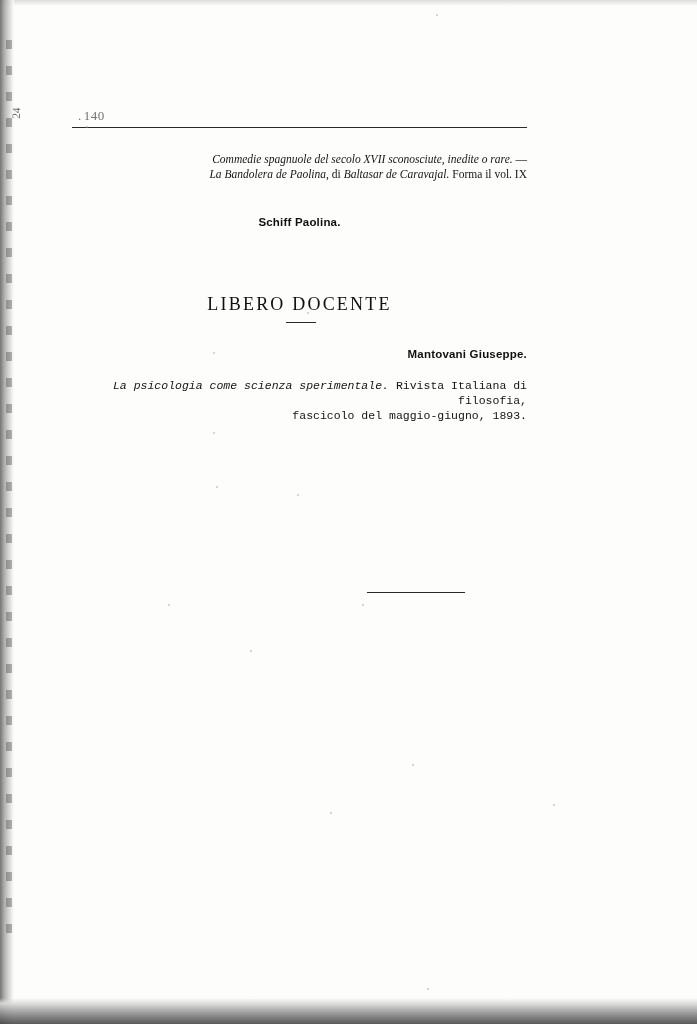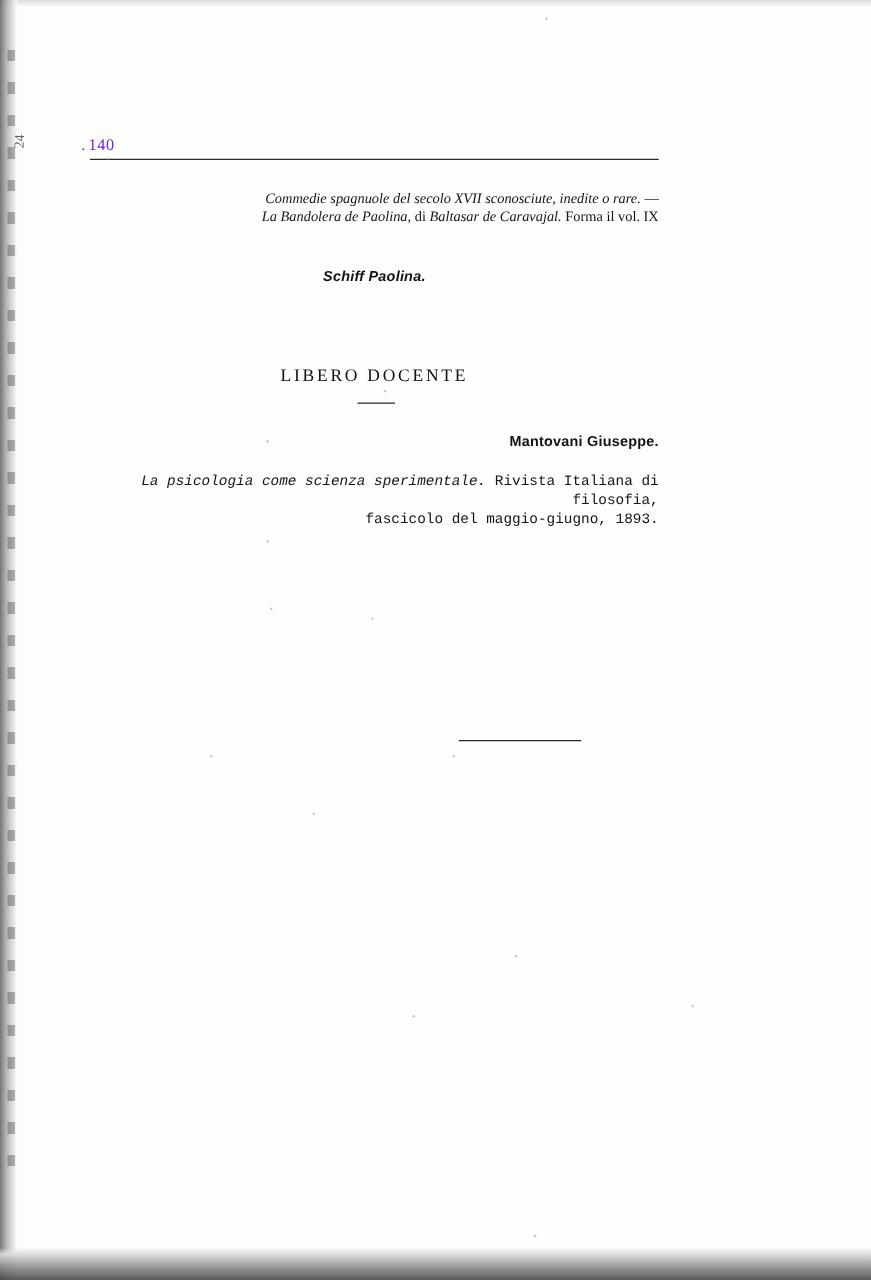--- a/index.html
+++ b/index.html
@@ -55,25 +55,25 @@
     color: #3a3a3a;
     font-size: 11px;
     line-height: 1;
     font-family: "Liberation Serif", serif;
     transform: rotate(-88deg);
     opacity: 0.8;
   }
 
   .folio {
     position: absolute;
-    left: 65px;
+    left: 78px;
     top: 108px;
     font-size: 13px;
     letter-spacing: 0.5px;
-    color: #6d28d9;
+    color: #737373;
   }
   .folio .dot {
     font-size: 13px;
     margin-right: 2px;
   }
 
   .rule-top {
     position: absolute;
     left: 72px;
     top: 127px;
@@ -109,21 +109,21 @@
     font-size: 11.5px;
     letter-spacing: 0.2px;
     color: #111111;
   }
 
   .section-heading {
     position: absolute;
     width: 455px;
     left: 72px;
     text-align: center;
-    font-size: 14px;
+    font-size: 18px;
     letter-spacing: 2.2px;
     color: #111111;
     font-family: "Liberation Serif", serif;
   }
 
   .short-rule {
     position: absolute;
     height: 0;
     border-top: 1px solid #2a2a2a;
   }
@@ -154,21 +154,21 @@
     <span class="dot">.</span><span>140</span>
   </div>
 
   <div class="rule-top"></div>
 
   <div class="entry" style="top:152px;">
     <span class="indent"></span><i>Commedie spagnuole del secolo XVII sconosciute, inedite o rare. </i><span>—</span><br>
     <i>La Bandolera de Paolina, </i><span>di </span><i>Baltasar de Caravajal.</i><span> Forma il vol. IX</span><br>
   </div>
 
-  <div class="person" style="top:216px;font-style:italic;">Schiff Paolina.</div>
+  <div class="person" style="top:216px;">Schiff Paolina.</div>
 
 
   <div class="section-heading" style="top:294px;">LIBERO DOCENTE</div>
   <div class="short-rule" style="left:286px; top:322px; width:30px;"></div>
 
   <div class="person" style="top:348px;text-align:right;">Mantovani Giuseppe.</div>
 
   <div class="entry" style="top:378px;font-family:Liberation Mono, monospace;">
     <span class="indent"></span><i>La psicologia come scienza sperimentale. </i><span>Rivista Italiana di filosofia,</span><br>
     <span>fascicolo del maggio-giugno, 1893.</span>

